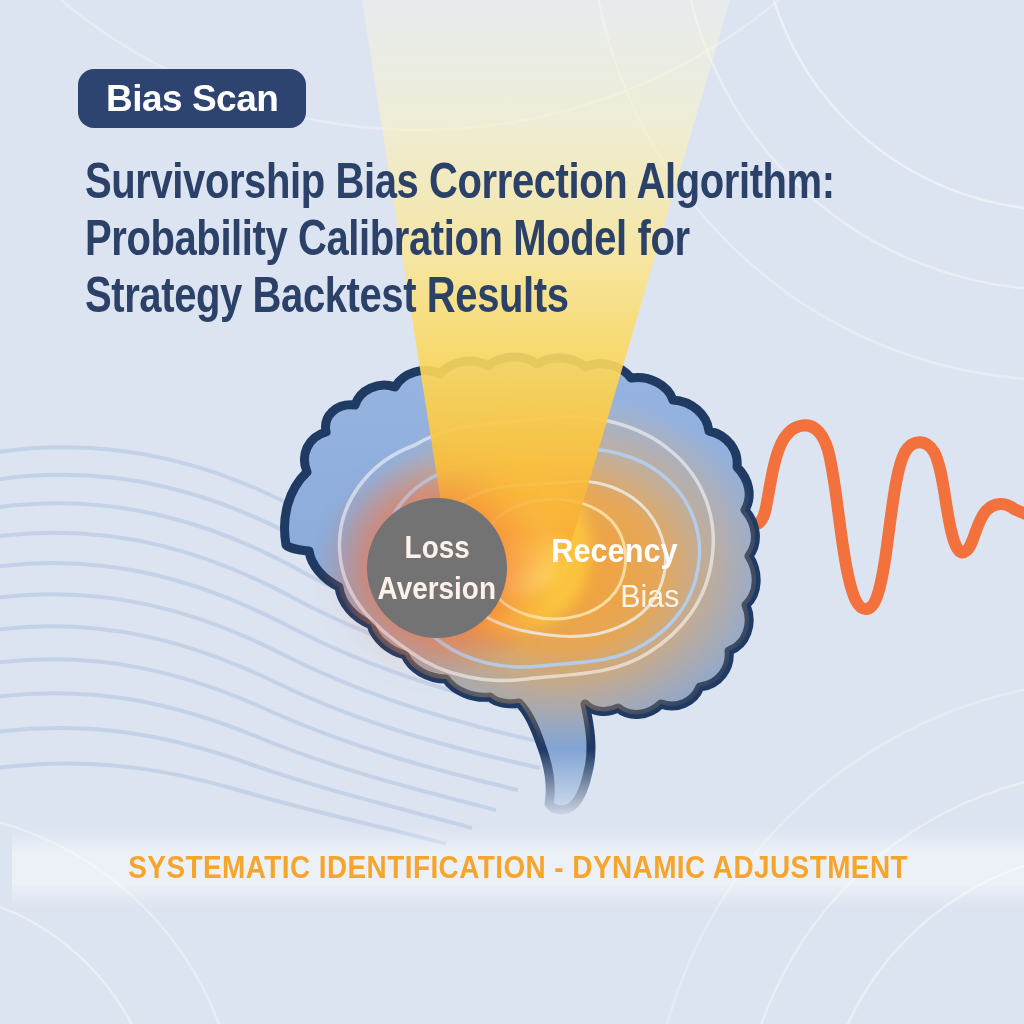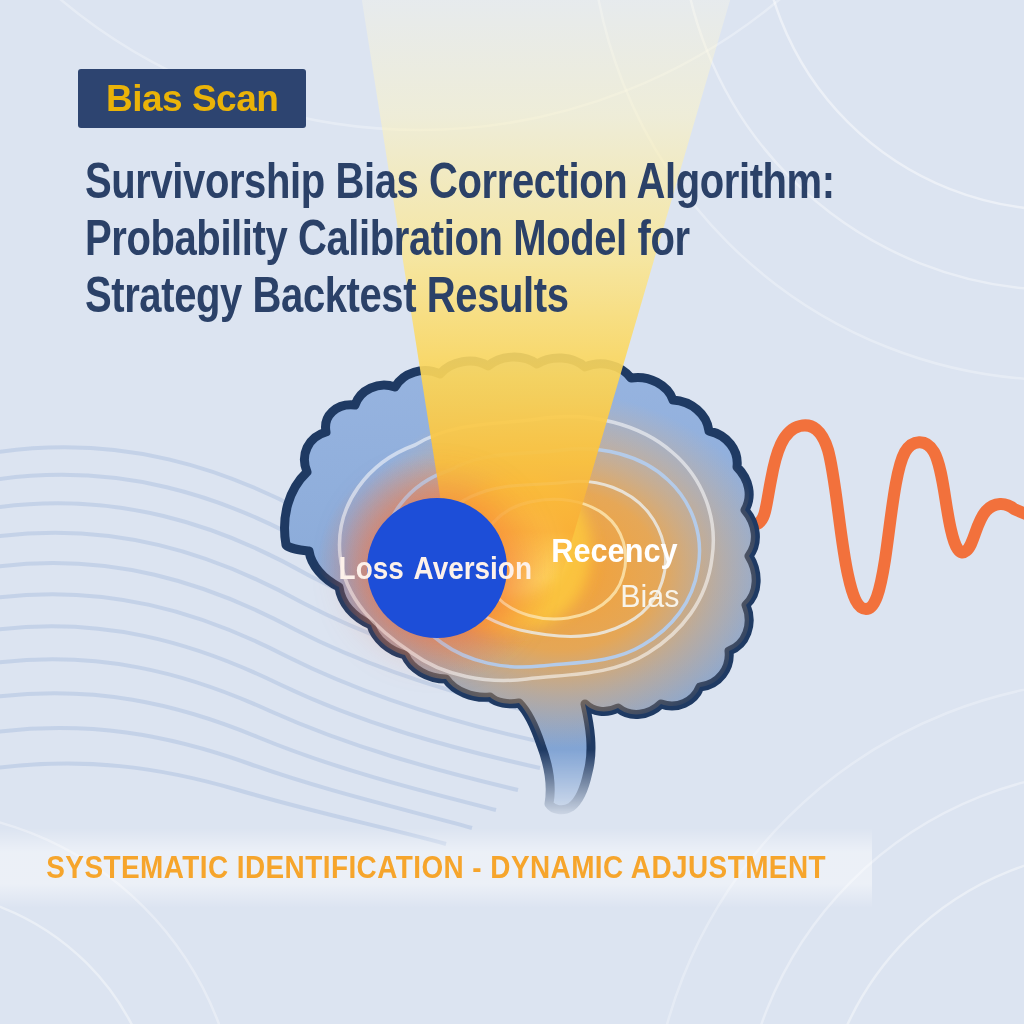--- a/index.html
+++ b/index.html
@@ -21,52 +21,52 @@
       rgba(251,213,88,0.92) 65%,
       rgba(250,193,62,0.95) 80%,
       rgba(249,170,52,0.75) 92%,
       rgba(248,160,48,0) 100%);
     z-index:3;
   }
 
   
   .badge{
     position:absolute;left:78px;top:69px;height:59px;
-    background:#2d4470;border-radius:3px;
-    color:#eab308;font-weight:bold;font-size:37px;line-height:59px;
+    background:#2d4470;border-radius:16px;
+    color:#ffffff;font-weight:bold;font-size:37px;line-height:59px;
     padding:0 28px;z-index:6;letter-spacing:-0.5px;
   }
 
   
   .title{
     position:absolute;left:85px;top:153px;z-index:6;
     color:#2b4168;font-weight:bold;font-size:50px;line-height:57px;
     letter-spacing:-0.5px;transform:scaleX(0.80);transform-origin:left top;
     white-space:nowrap;
   }
 
   
   .loss-bubble{
     position:absolute;left:367px;top:498px;width:140px;height:140px;
-    border-radius:50%;background:#1d4ed8;z-index:4;
-    display:flex;flex-direction:row;align-items:center;justify-content:center;
+    border-radius:50%;background:#737373;z-index:4;
+    display:flex;flex-direction:column;align-items:center;justify-content:center;
     color:#fdf1ea;font-weight:bold;font-size:31px;line-height:41px;
     box-shadow:0 0 40px 12px rgba(243,100,60,0.35);
   }
   .loss-bubble .ln{transform:scaleX(0.9);white-space:nowrap;}
   .recency-label{
     position:absolute;left:500px;top:532px;width:184px;z-index:4;
     text-align:right;color:#ffffff;
   }
   .recency-label .l1{font-weight:bold;font-size:33px;line-height:38px;transform:scaleX(0.93);white-space:nowrap;}
   .recency-label .l2{font-size:32px;line-height:36px;margin-top:8px;color:#f8f4ea;transform:scaleX(0.95);white-space:nowrap;}
 
   
   .footer-band{
-    position:absolute;left:0;top:828px;width:872px;height:80px;z-index:5;
+    position:absolute;left:12px;top:828px;width:1012px;height:80px;z-index:5;
     background:linear-gradient(to bottom,
       rgba(255,255,255,0) 0%, rgba(255,255,255,0.45) 30%,
       rgba(255,255,255,0.45) 70%, rgba(255,255,255,0) 100%);
     display:flex;align-items:center;justify-content:center;
   }
   .footer-tagline{
     color:#f6a52c;font-weight:bold;font-size:31px;letter-spacing:0.5px;
     transform:scaleX(0.9);white-space:nowrap;
   }
 </style>

